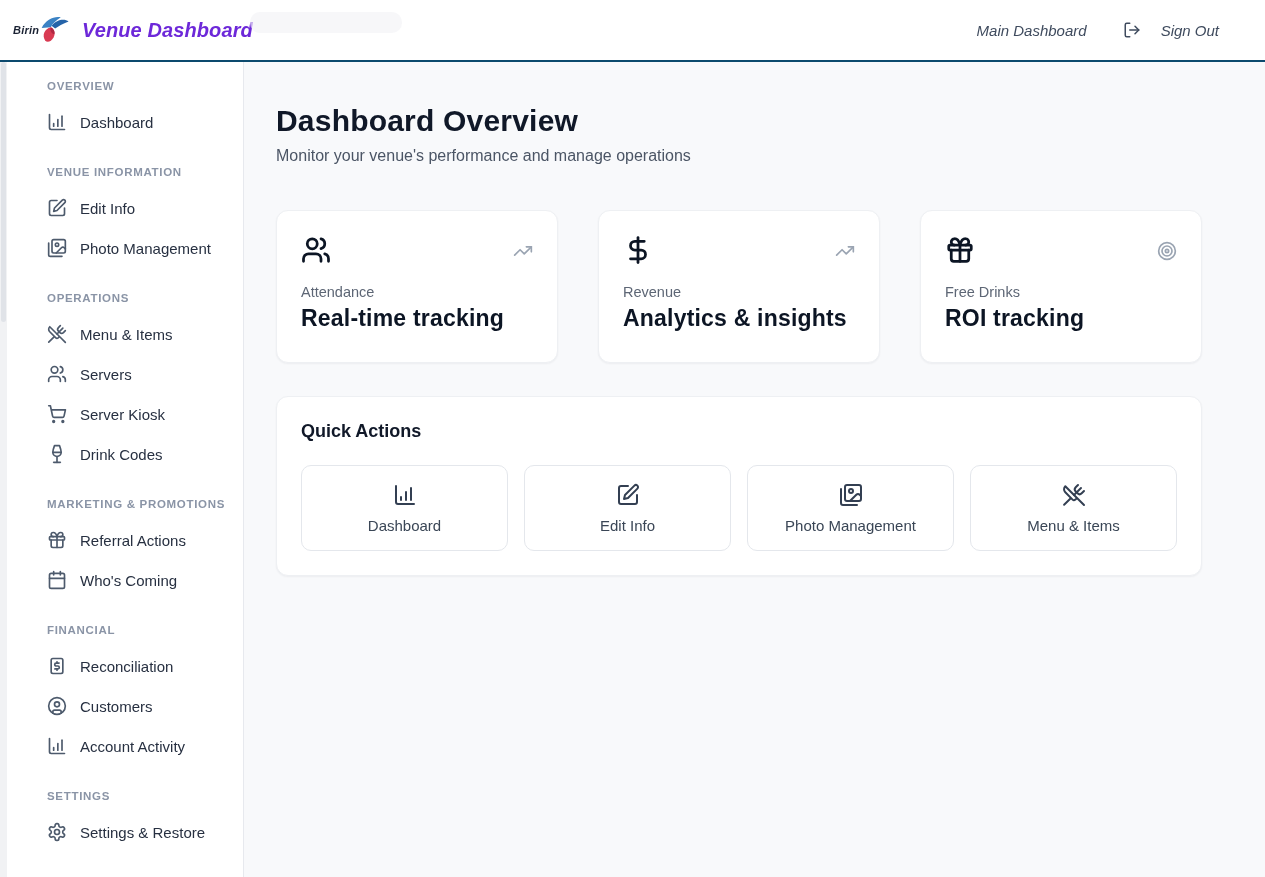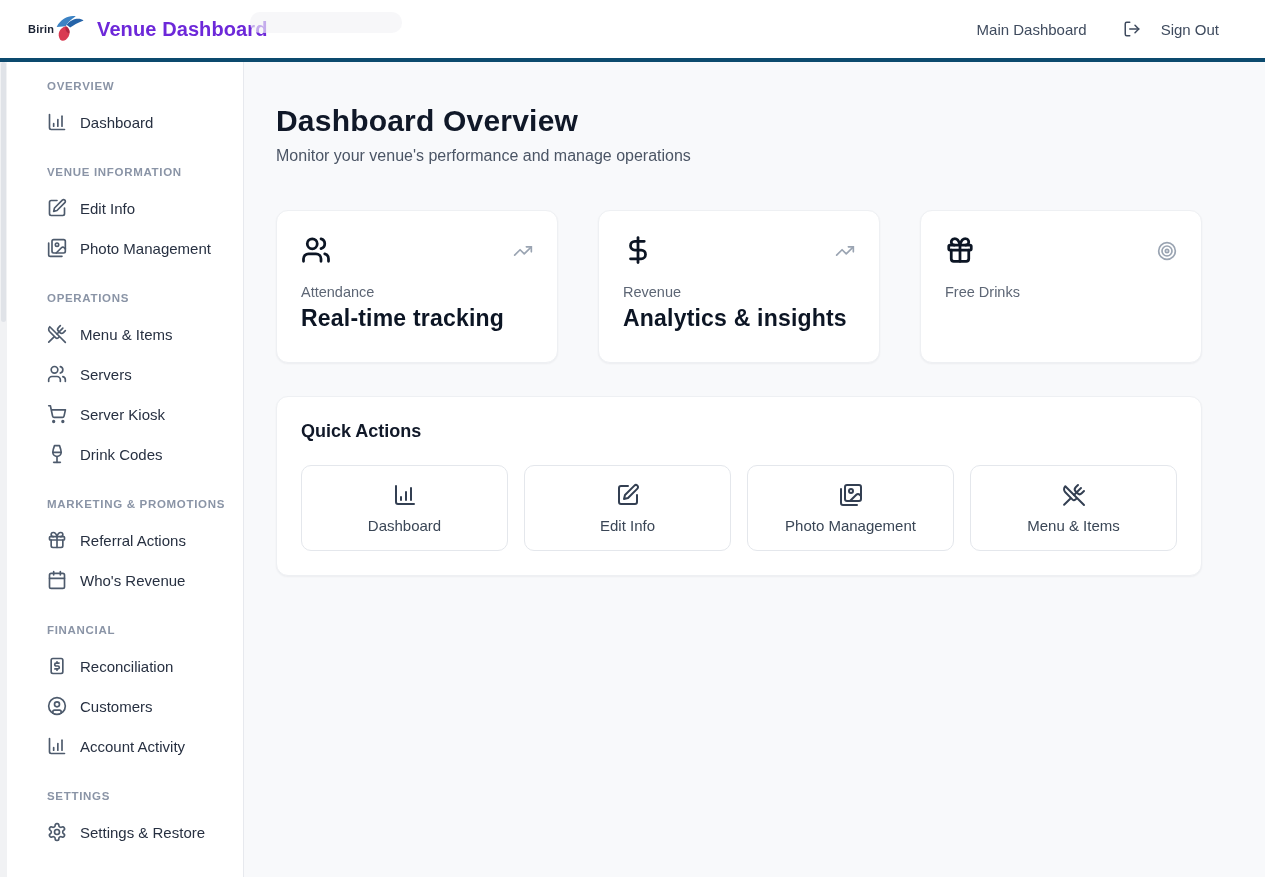--- a/index.html
+++ b/index.html
@@ -1,21 +1,21 @@
 <!DOCTYPE html>
 <html><head>
 <meta charset="utf-8">
 <style>
   * { box-sizing: border-box; margin: 0; padding: 0; }
   html,body { width:1265px; height:877px; overflow:hidden; }
   body { font-family:"Liberation Sans", sans-serif; background:#f8f9fb; color:#101828; }
 
   
-  .topbar { position:relative; height:62px; background:#ffffff; border-bottom:4px solid #0c4a6e;
-            display:flex; align-items:center; padding:0 46px 0 28px; z-index:5; }
+  .topbar { position:relative; height:62px; background:#ffffff; border-bottom:2px solid #0c4a6e;
+            display:flex; align-items:center; padding:0 46px 0 13px; z-index:5;font-style:italic; }
   .brand { display:flex; align-items:center; }
   .brand-mark { display:flex; align-items:center; }
   .brand-word { font-size:11px; font-weight:700; color:#1a2233; letter-spacing:.2px; }
   .brand-bird { width:34px; height:30px; margin-left:-3px; }
   .app-title { font-size:20px; font-weight:700; color:#6d28d9; margin-left:12px; letter-spacing:.1px; }
   .header-skeleton { position:absolute; left:250px; top:12px; width:152px; height:21px;
                      background:#f2f3f6; border-radius:10px; opacity:.65; }
   .topnav { margin-left:auto; display:flex; align-items:center; gap:36px; }
   .topnav-link { font-size:15px; color:#3f4b5e; cursor:pointer; }
   .signout { display:flex; align-items:center; gap:20px; font-size:15px; color:#3f4b5e; cursor:pointer; }
@@ -207,21 +207,21 @@
             </div>
             <div class="nav-item">
               <span class="icon ">
                 <svg viewBox="0 0 24 24">
                   <path d="M8 2v4"></path>
                   <path d="M16 2v4"></path>
                   <rect width="18" height="18" x="3" y="4" rx="2"></rect>
                   <path d="M3 10h18"></path>
                 </svg>
               </span>
-              <span class="nav-label">Who's Revenue</span>
+              <span class="nav-label">Who's Coming</span>
             </div>
           </div>
           <div class="nav-section">
             <div class="nav-section-title">FINANCIAL</div>
             <div class="nav-item">
               <span class="icon ">
                 <svg viewBox="0 0 24 24">
                   <rect x="5" y="3" width="14" height="18" rx="2"></rect>
                   <path d="M14.5 8.5H11a1.75 1.75 0 1 0 0 3.5h2a1.75 1.75 0 1 1 0 3.5H9.5"></path>
                   <path d="M12 7v1.5"></path>
@@ -322,20 +322,21 @@
               </span>
               <span class="icon corner-icon">
                 <svg viewBox="0 0 24 24">
                   <circle cx="12" cy="12" r="10"></circle>
                   <circle cx="12" cy="12" r="6"></circle>
                   <circle cx="12" cy="12" r="2"></circle>
                 </svg>
               </span>
             </div>
             <div class="stat-label">Free Drinks</div>
+            <div class="stat-value">ROI tracking</div>
           </div>
         </div>
 
       <section class="qa-panel">
         <h2 class="qa-title">Quick Actions</h2>
         <div class="qa-grid" id="qa-grid">
             <button class="qa-btn">
               <span class="icon ">
                 <svg viewBox="0 0 24 24">
                   <path d="M3 3v16a2 2 0 0 0 2 2h16"></path>

